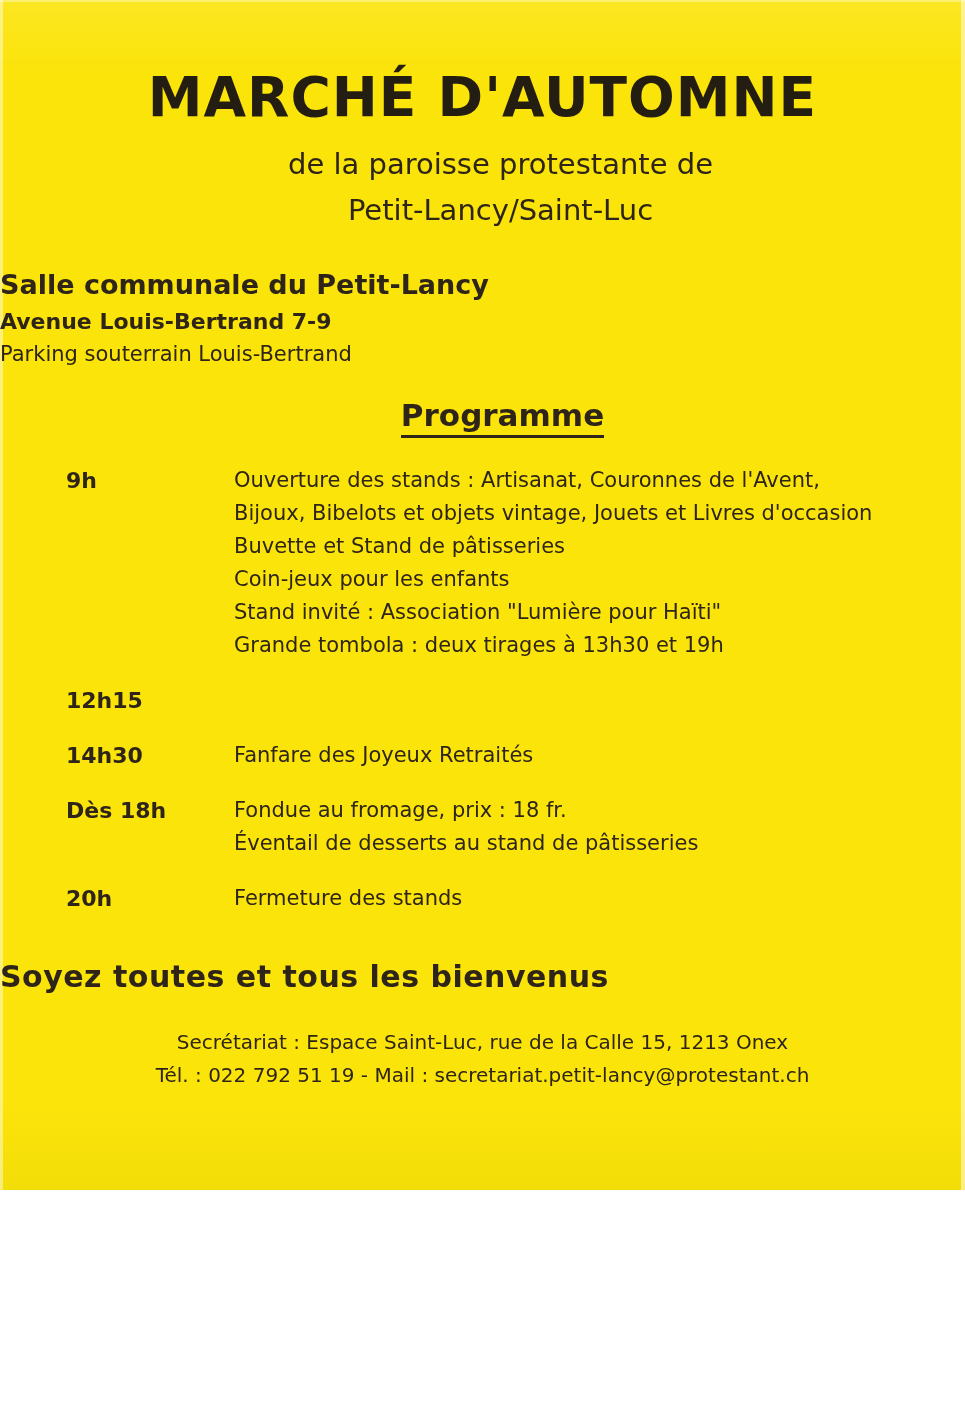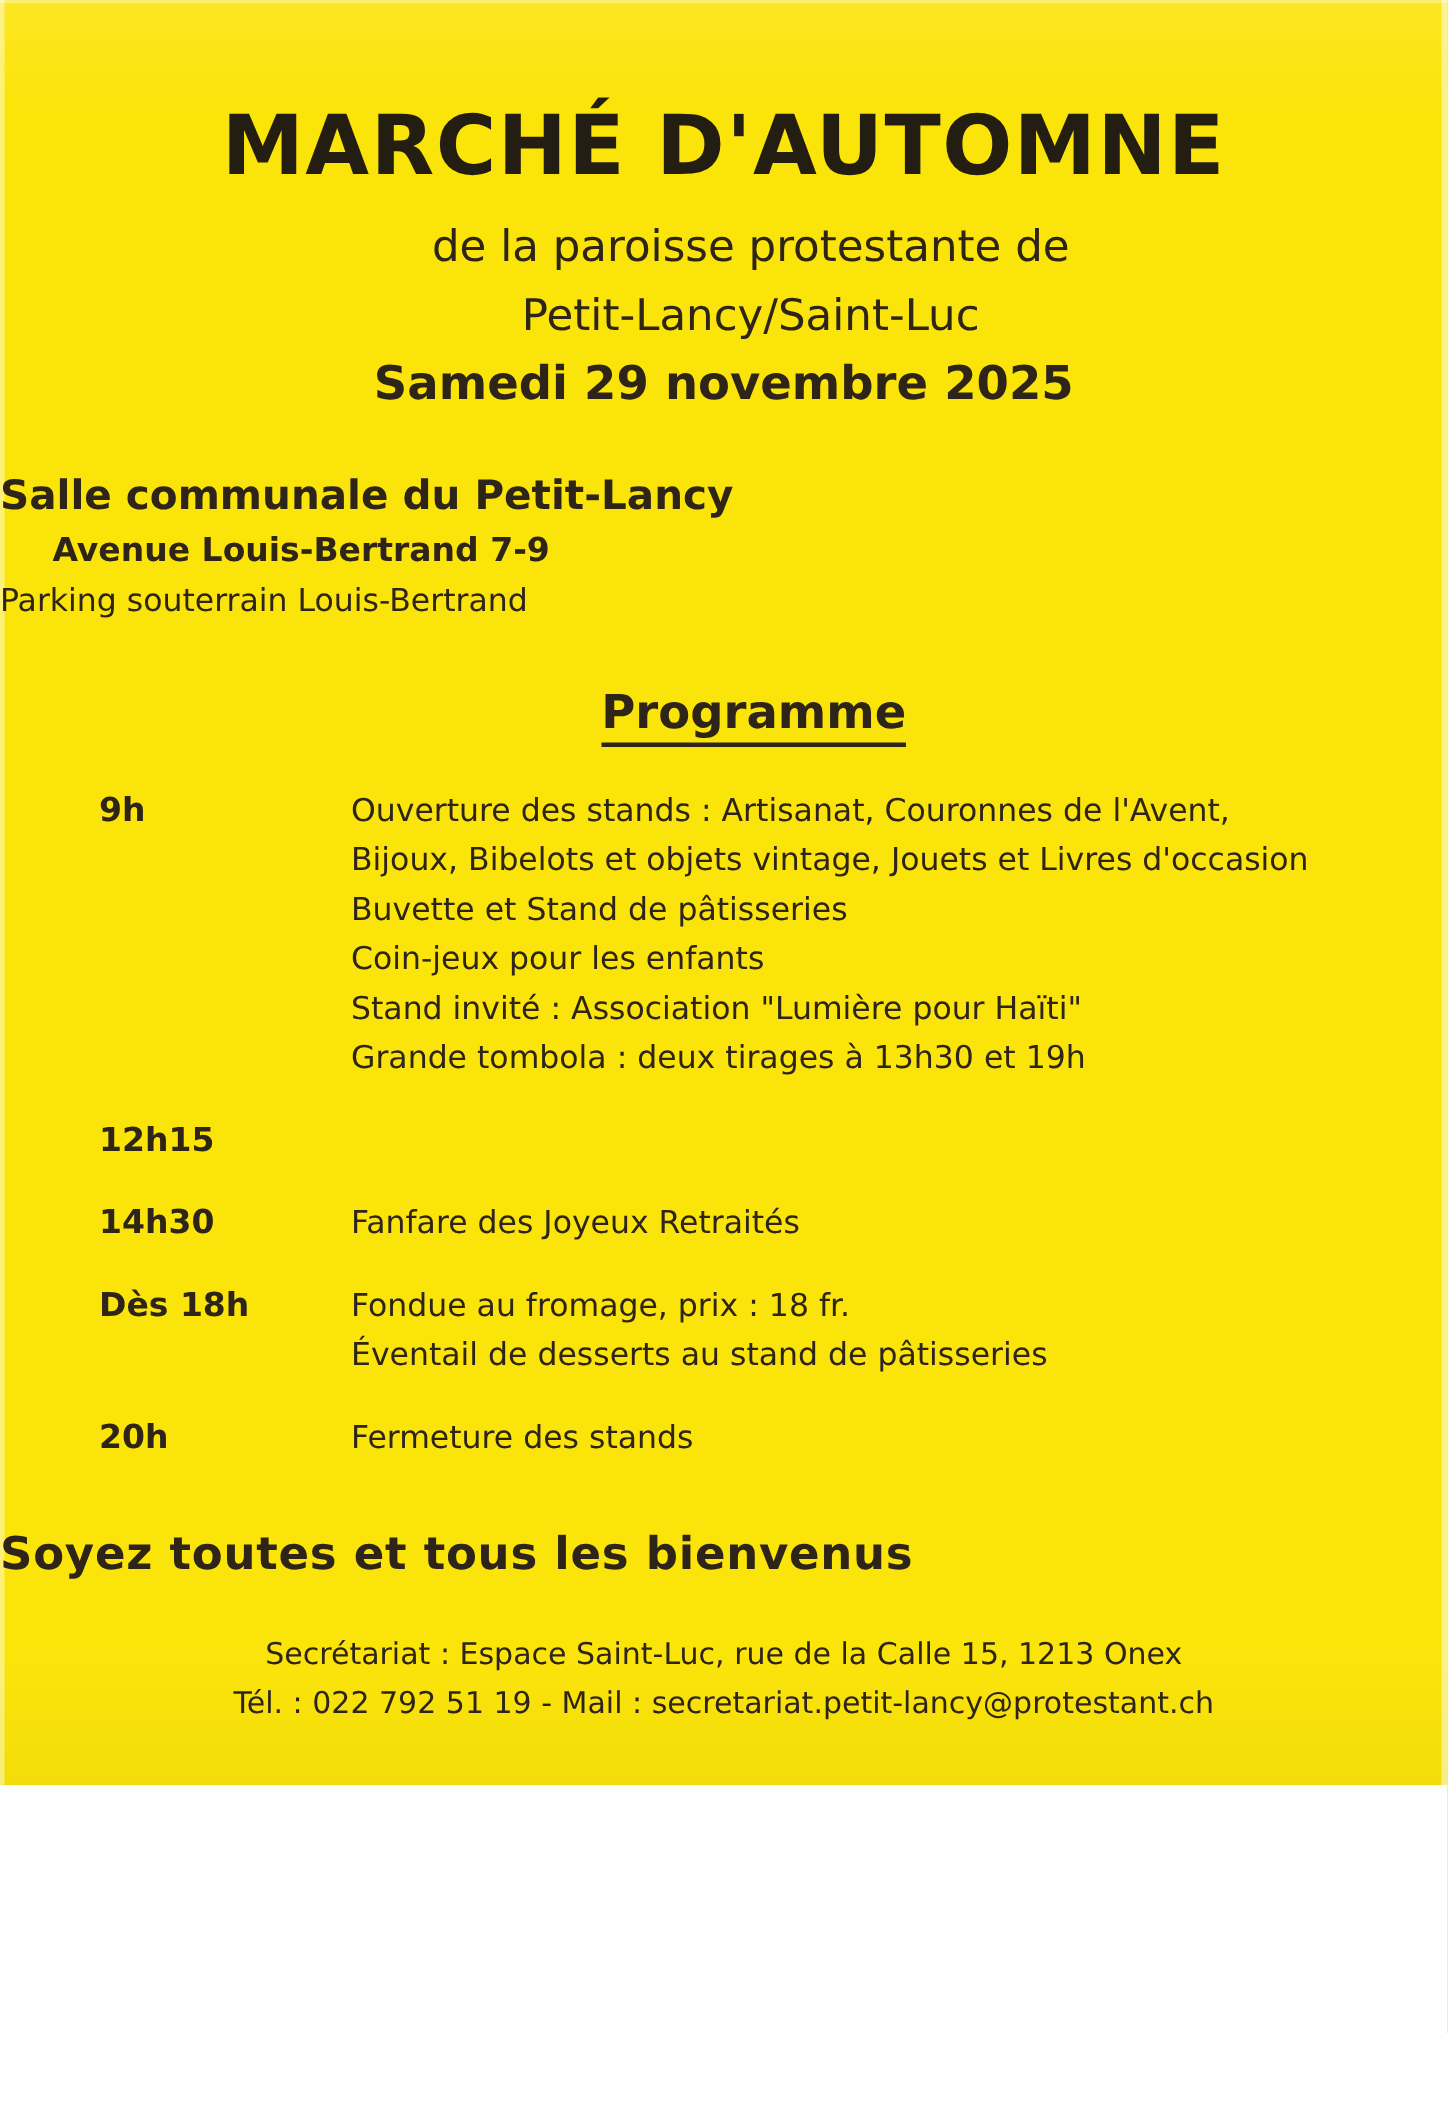--- a/index.html
+++ b/index.html
@@ -56,28 +56,27 @@
   }
   .venue-name {
     font-size: 27px;
     font-weight: 700;
     line-height: 40px;
   }
   .venue-address {
     font-size: 22px;
     font-weight: 700;
     line-height: 34px;
-    margin-left: 35px;
   }
   .venue-transit, .venue-parking {
     font-size: 21px;
     line-height: 30px;
   }
   .programme-heading-wrap {
-    margin-top: 42px;
+    margin-top: 28px;
     text-align: center;
     padding-left: 40px;
   }
   .programme-heading {
     display: inline-block;
     font-size: 31px;
     font-weight: 700;
     border-bottom: 3px solid #2e2518;
     padding-bottom: 2px;
   }
@@ -123,21 +122,20 @@
 
 <div class="poster">
 
   <div class="title">MARCHÉ D'AUTOMNE</div>
 
   <div class="subtitle">
     <div>de la paroisse protestante de</div>
     <div>Petit-Lancy/Saint-Luc</div>
   </div>
 
-  <div class="date-line">Samedi 29 novembre 2025</div>
 
   <div class="venue">
     <div class="venue-name">Salle communale du Petit-Lancy</div>
     <div class="venue-address">Avenue Louis-Bertrand 7-9</div>
     <div class="venue-parking">Parking souterrain Louis-Bertrand</div>
   </div>
 
   <div class="programme-heading-wrap">
     <span class="programme-heading">Programme</span>
   </div>

